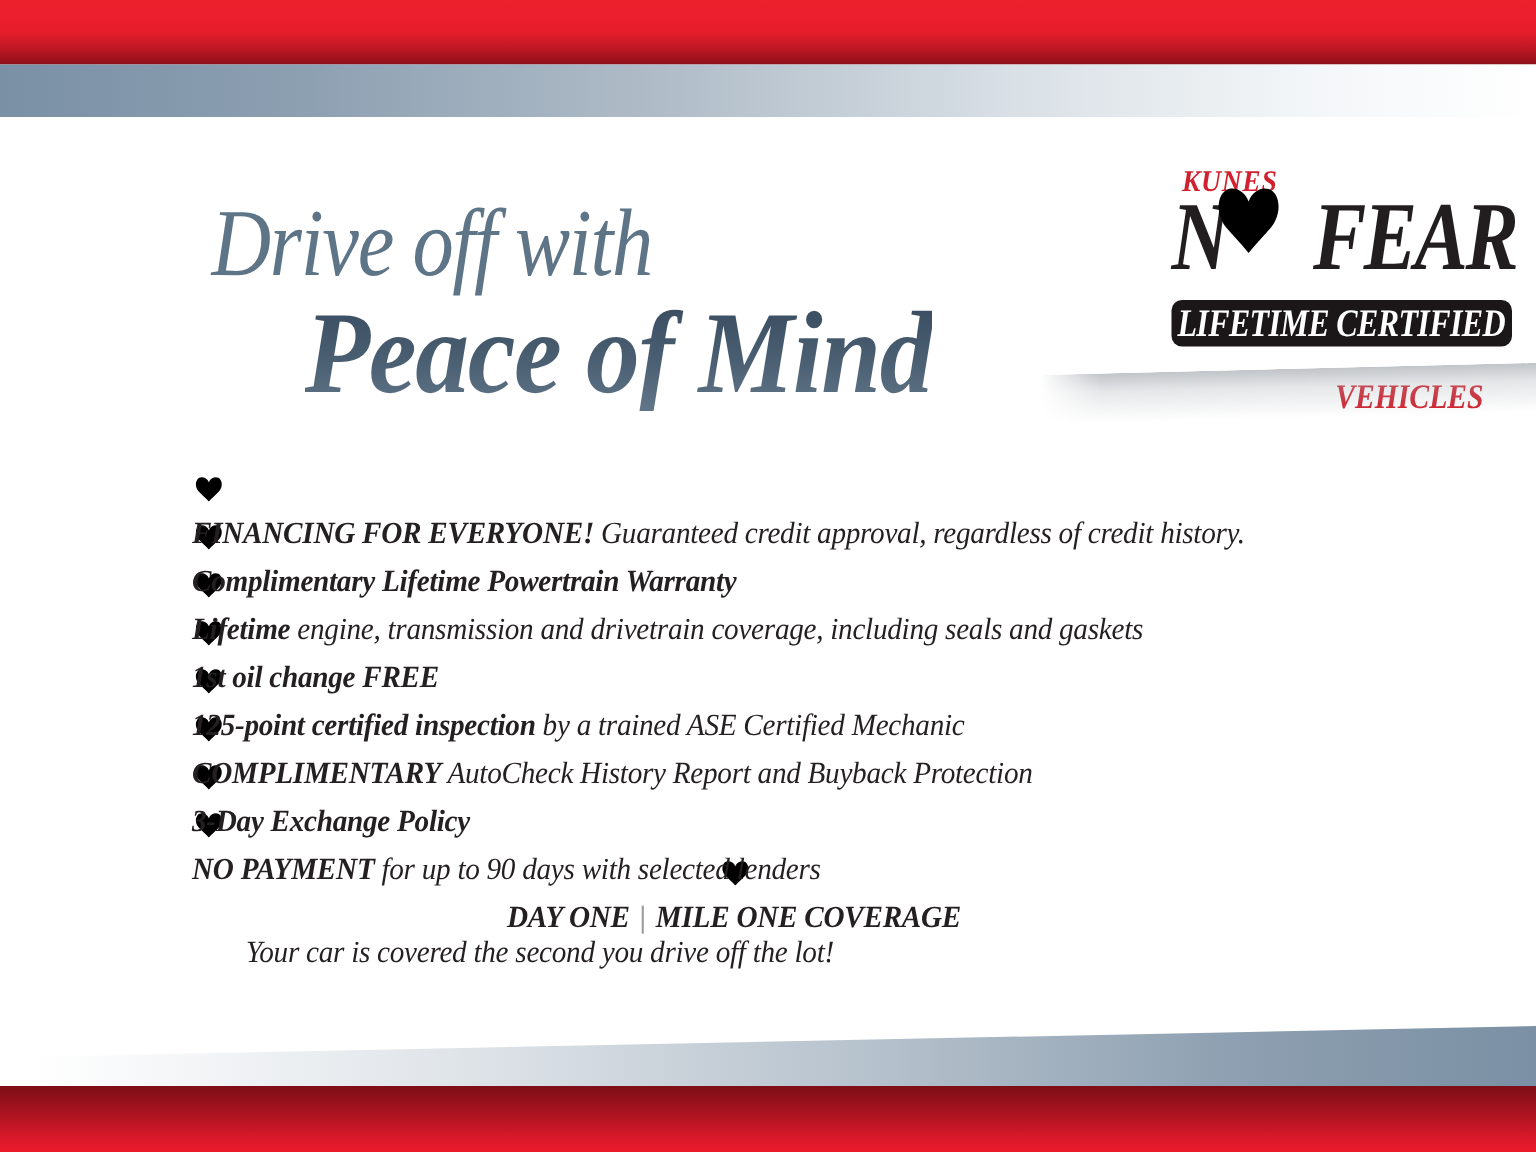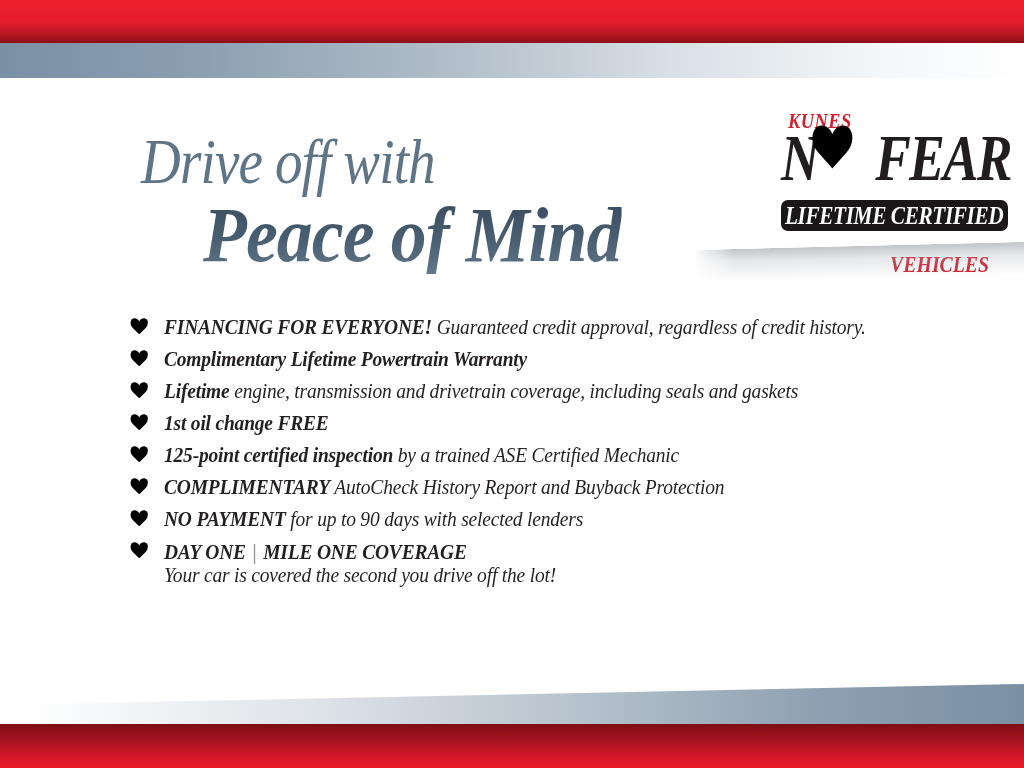--- a/index.html
+++ b/index.html
@@ -74,21 +74,21 @@
     color:#ffffff;font-size:26px;font-weight:700;font-style:italic;
     letter-spacing:-.5px;white-space:nowrap;transform:scaleX(.82);line-height:1;
   }
   .vehicles{margin-top:22px;text-align:right;padding-right:19px;line-height:1;}
   .vehicles span{
     display:inline-block;font-size:23px;font-weight:700;font-style:italic;
     color:#d1202e;letter-spacing:0;transform:scaleX(.86);transform-origin:right top;white-space:nowrap;
   }
   
   .benefits{position:absolute;left:128px;top:313px;color:#241f21;}
-  .row{display:flex;align-items:flex-start;height:32px;}
+  .row{display:flex;align-items:flex-start;height:32px;flex-direction:column;}
   .row.last{height:auto;align-items:center;}
   .bullet-svg{width:34px;height:27px;flex:none;margin-top:2px;margin-right:2px;}
   .row-text{
     font-size:20.5px;font-style:italic;line-height:28px;white-space:nowrap;
     transform:scaleX(.95);transform-origin:left top;letter-spacing:-.2px;
   }
   .row-bold{font-weight:700;}
   .pipe{color:#9a9a9a;font-weight:700;margin:0 7px;}
   .sub-line{
     margin-left:36px;margin-top:-4px;font-size:20.5px;font-style:italic;
@@ -173,20 +173,26 @@
       <div class="row-text"><span class="row-bold">125-point certified inspection</span><span> by a trained ASE Certified Mechanic</span></div>
     </div>
 
     <div class="row">
       <svg class="bullet-svg" viewBox="0 0 40 30" preserveAspectRatio="none">
           <use href="#heartcheck"></use>
         </svg>
       <div class="row-text"><span class="row-bold">COMPLIMENTARY</span><span> AutoCheck History Report and Buyback Protection</span></div>
     </div>
 
+    <div class="row">
+      <svg class="bullet-svg" viewBox="0 0 40 30" preserveAspectRatio="none">
+          <use href="#heartcheck"></use>
+        </svg>
+      <div class="row-text"><span class="row-bold">3-Day Exchange Policy</span><span></span></div>
+    </div>
 
     <div class="row">
       <svg class="bullet-svg" viewBox="0 0 40 30" preserveAspectRatio="none">
           <use href="#heartcheck"></use>
         </svg>
       <div class="row-text"><span class="row-bold">NO PAYMENT</span><span> for up to 90 days with selected lenders</span></div>
     </div>
 
     <div class="row last">
       <svg class="bullet-svg" viewBox="0 0 40 30" preserveAspectRatio="none">

